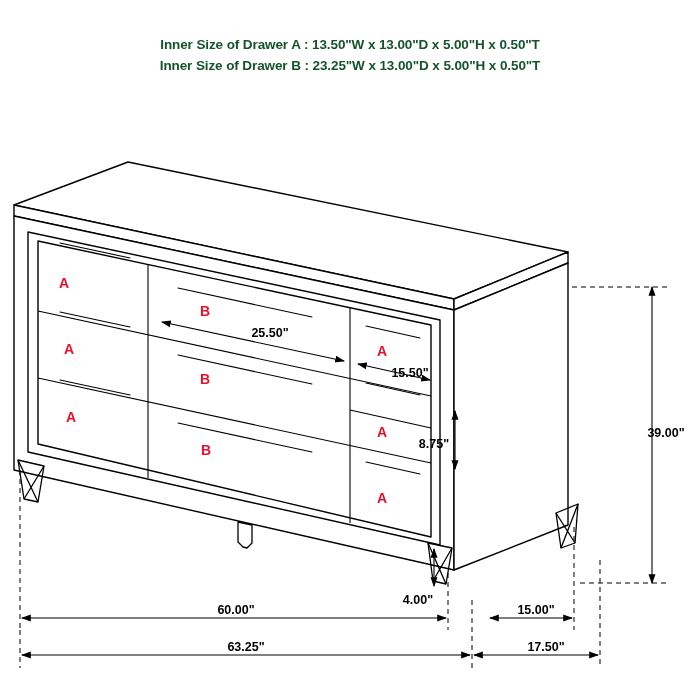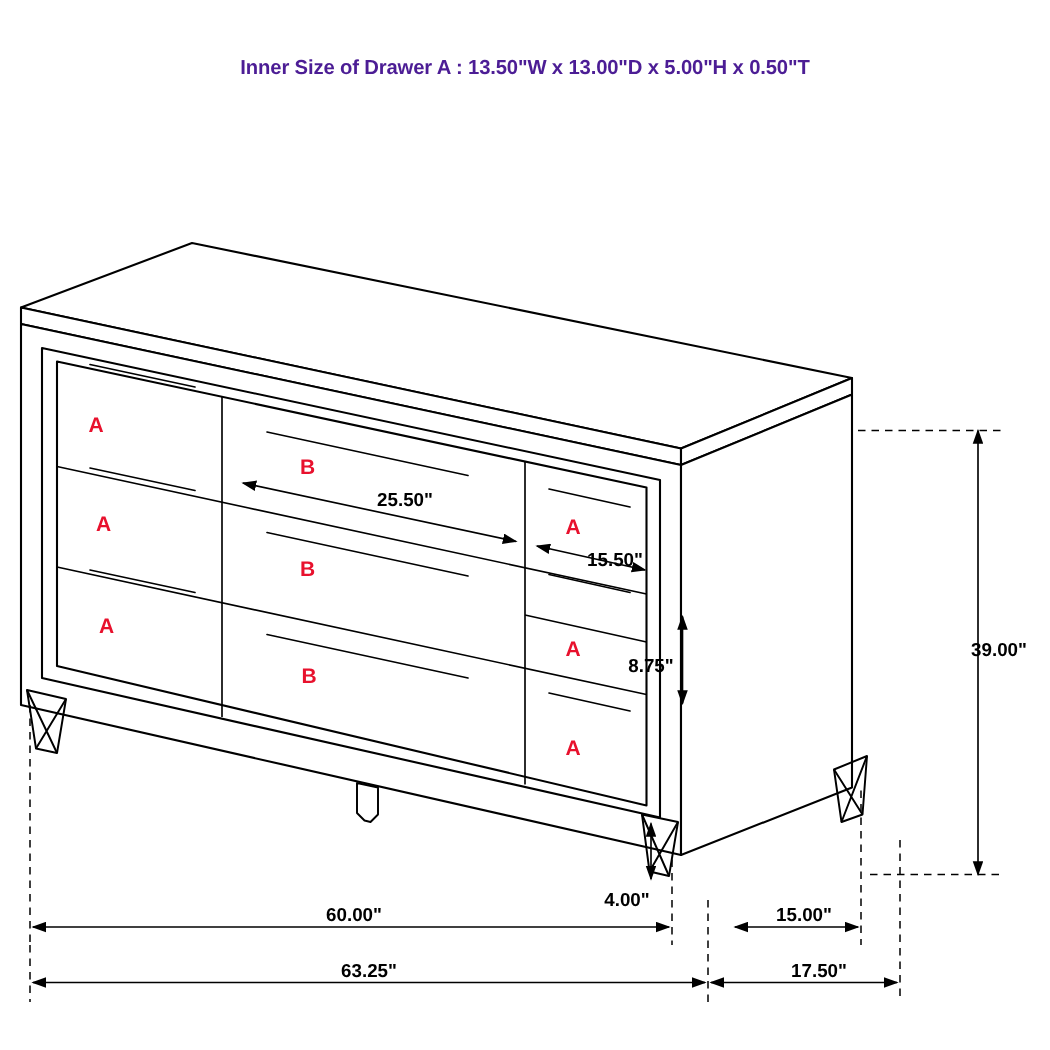--- a/index.html
+++ b/index.html
@@ -20,21 +20,21 @@
     height: 700px;
   }
   .title-block {
     position: absolute;
     top: 34px;
     left: 0;
     width: 700px;
     text-align: center;
     font-size: 13.5px;
     font-weight: bold;
-    color: #4c1d95;
+    color: #14532d;
     line-height: 21px;
     letter-spacing: -0.1px;
   }
   .title-line { white-space: nowrap; }
 
   svg#drawing {
     position: absolute;
     top: 0;
     left: 0;
   }
@@ -51,20 +51,21 @@
     fill: #e8112d;
   }
 </style>
 </head>
 <body>
 
 <div id="stage">
 
   <div class="title-block">
     <div class="title-line">Inner Size of Drawer A : 13.50"W x 13.00"D x 5.00"H x 0.50"T</div>
+    <div class="title-line">Inner Size of Drawer B : 23.25"W x 13.00"D x 5.00"H x 0.50"T</div>
   </div>
 
   <svg id="drawing" width="700" height="700" viewBox="0 0 700 700">
     <defs>
       <marker id="arrEnd" markerWidth="9" markerHeight="9" refX="8" refY="3.2" orient="auto" markerUnits="strokeWidth">
         <path d="M0,0 L9,3.2 L0,6.4 z" fill="#000"></path>
       </marker>
       <marker id="arrStart" markerWidth="9" markerHeight="9" refX="1" refY="3.2" orient="auto" markerUnits="strokeWidth">
         <path d="M9,0 L0,3.2 L9,6.4 z" fill="#000"></path>
       </marker>

